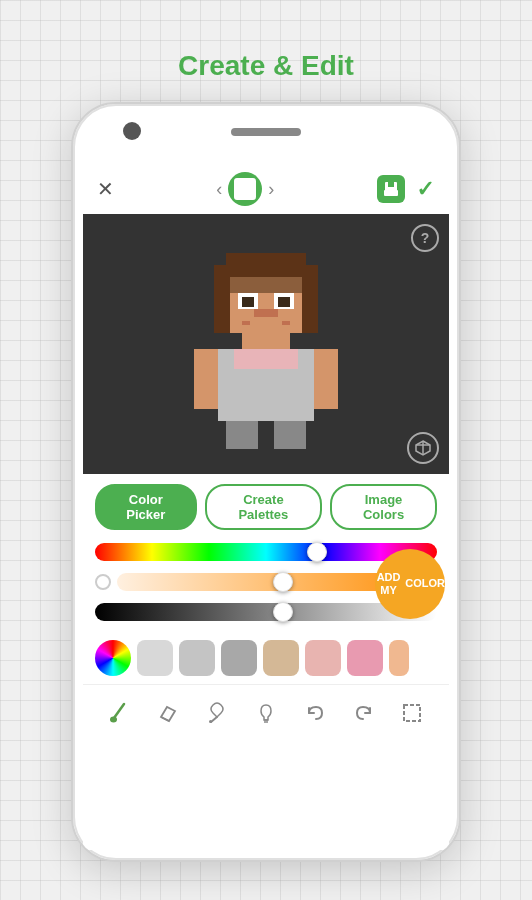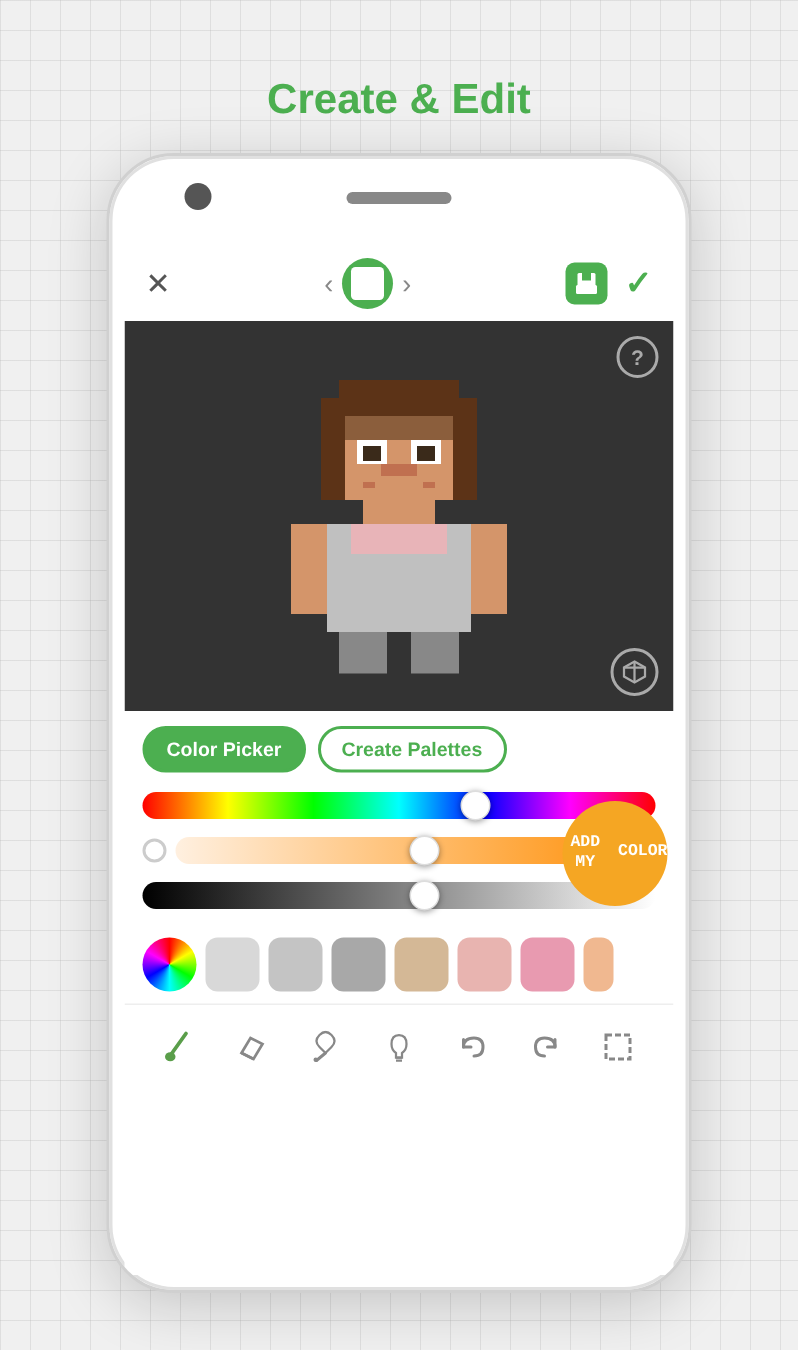--- a/index.html
+++ b/index.html
@@ -265,21 +265,20 @@
       cursor: pointer;
       top: 50%;
       transform: translateY(-50%);
       line-height: 1.2;
     }
 
     .sliders-container {
       position: relative;
       padding: 6px 12px;
       background: #fff;
-      font-family: Liberation Mono, monospace;
     }
 
     
     .swatches-row {
       display: flex;
       align-items: center;
       gap: 6px;
       padding: 8px 12px;
       background: #fff;
       overflow: hidden;
@@ -413,20 +412,21 @@
 
           <rect x="14" y="32" width="8" height="10" fill="#5C3317"></rect>
           <rect x="58" y="32" width="8" height="10" fill="#5C3317"></rect>
         </svg>
       </div>
     </div>
 
     <div class="tabs-row">
       <button class="tab-btn active">Color Picker</button>
       <button class="tab-btn inactive">Create Palettes</button>
+      <button class="tab-btn inactive">Image Colors</button>
     </div>
 
     <div class="sliders-container">
 
       <div class="slider-row" style="margin-bottom:10px;">
         <div class="slider-track rainbow-track" style="height:18px; border-radius:9px;">
           <div class="slider-thumb" style="left: calc(65% - 10px);"></div>
         </div>
       </div>
 

